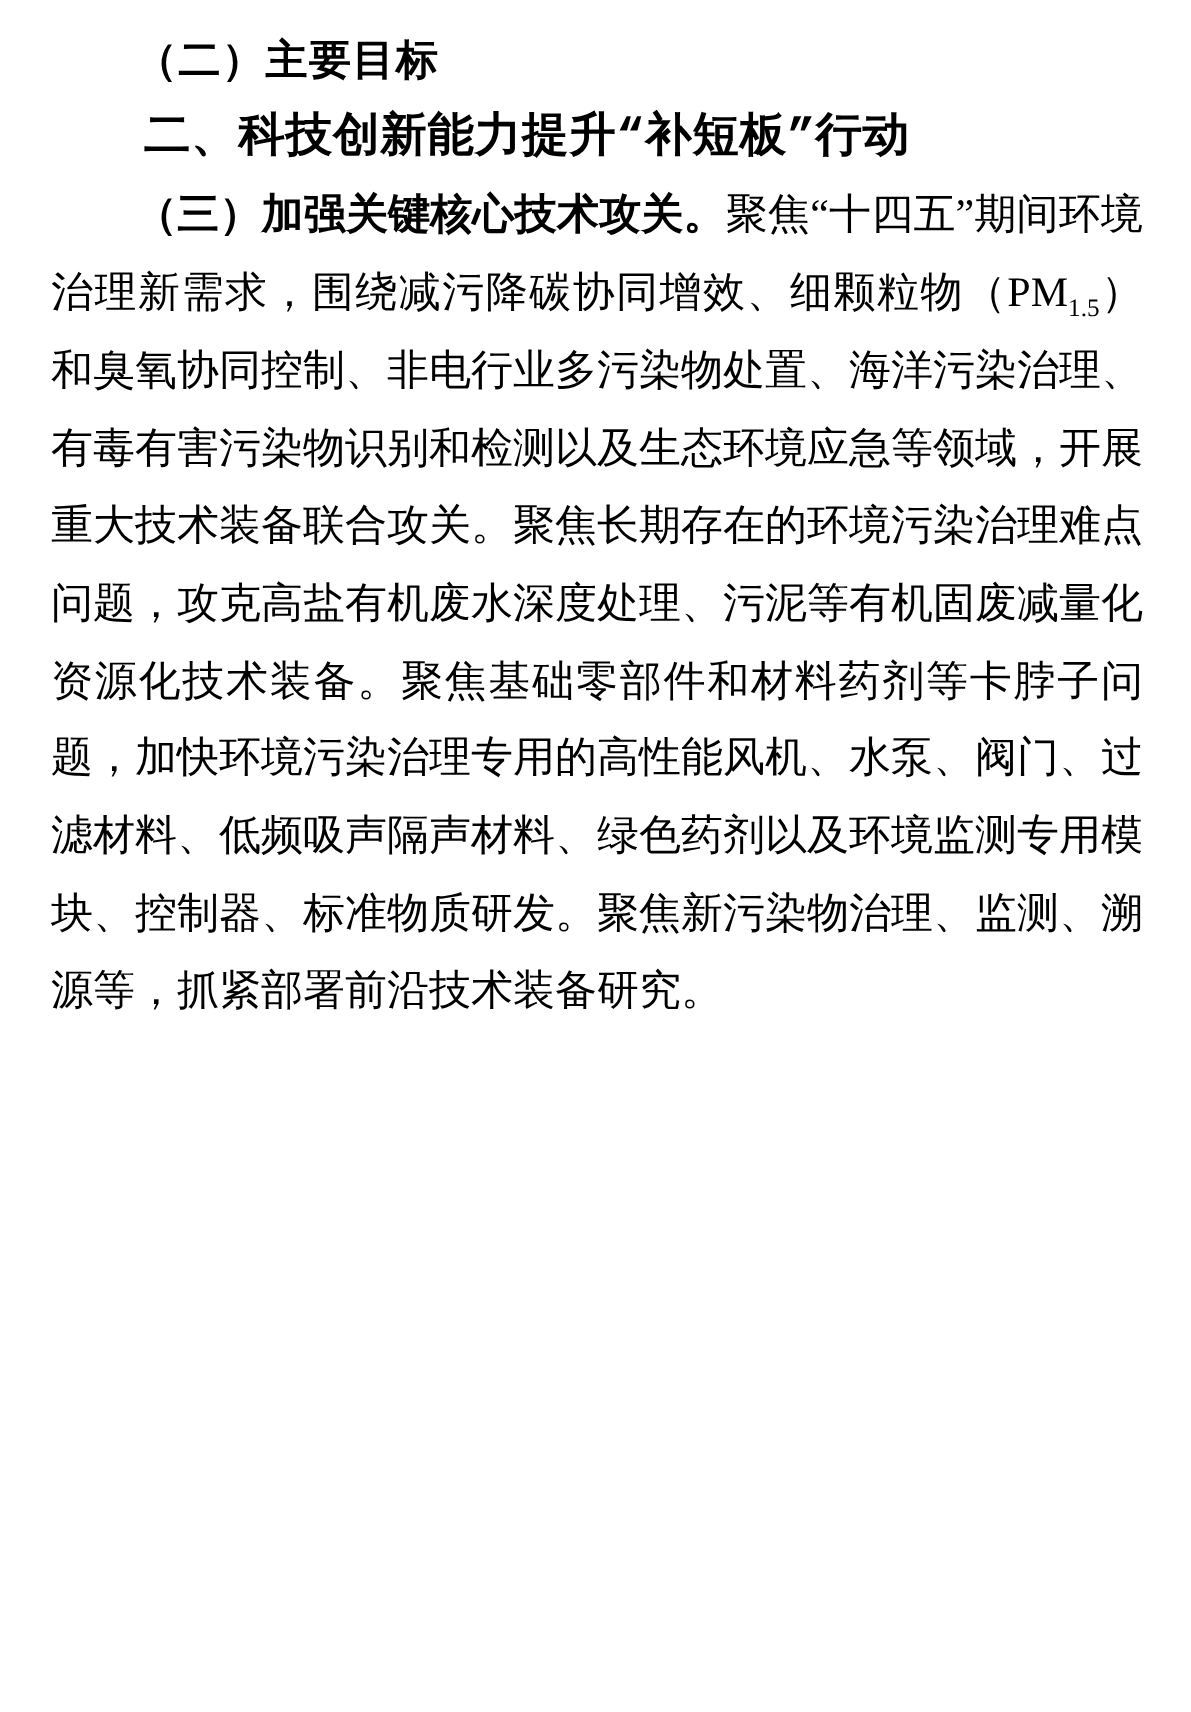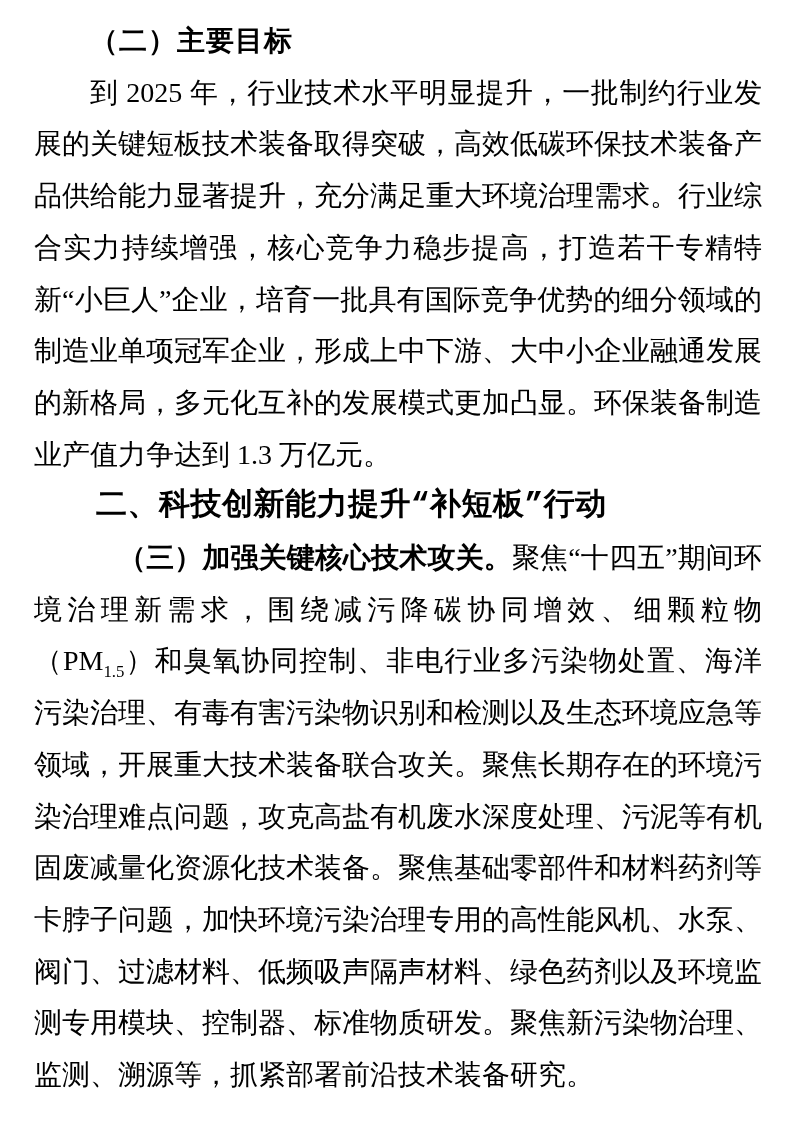--- a/index.html
+++ b/index.html
@@ -39,33 +39,31 @@
     text-align: left;
     letter-spacing: 0.5px;
   }
   .body-para {
     margin: 0;
     text-indent: 2em;
     text-align: justify;
   }
   .body-para .lead-bold {
     font-weight: bold;
-    margin-left: 28px;
   }
   sub.pm-sub {
     font-size: 0.6em;
     line-height: 0;
   }
 </style>
 </head>
 <body>
 
 <div class="page">
 
   <h3 class="kaiti-heading">（二）主要目标</h3>
 
-  <p class="body-para">到 2025 年，行业技术水平明显提升，一批制约行业发展的关键短板技术装备取得突破，高效低碳环保技术装备产品供给能力显著提升，充分满足重大环境治理需求。行业综合实力持续增强，核心竞争力稳步提高，打造若干专精特新“小巨人”企业，培育一批具有国际竞争优势的细分领域的制造业单项冠军企业，形成上中下游、大中小企业融通发展的新格局，多元化互补的发展模式更加凸显。环保装备制造业产值力争达到 1.3 万亿元。</p>
 
   <h2 class="heiti-heading">二、科技创新能力提升“补短板”行动</h2>
 
   <p class="body-para"><strong class="lead-bold">（三）加强关键核心技术攻关。</strong><span>聚焦“十四五”期间环境治理新需求，围绕减污降碳协同增效、细颗粒物（PM</span><sub class="pm-sub">1.5</sub><span>）和臭氧协同控制、非电行业多污染物处置、海洋污染治理、有毒有害污染物识别和检测以及生态环境应急等领域，开展重大技术装备联合攻关。聚焦长期存在的环境污染治理难点问题，攻克高盐有机废水深度处理、污泥等有机固废减量化资源化技术装备。聚焦基础零部件和材料药剂等卡脖子问题，加快环境污染治理专用的高性能风机、水泵、阀门、过滤材料、低频吸声隔声材料、绿色药剂以及环境监测专用模块、控制器、标准物质研发。聚焦新污染物治理、监测、溯源等，抓紧部署前沿技术装备研究。</span></p>
 
 </div>
 
 </body></html>

